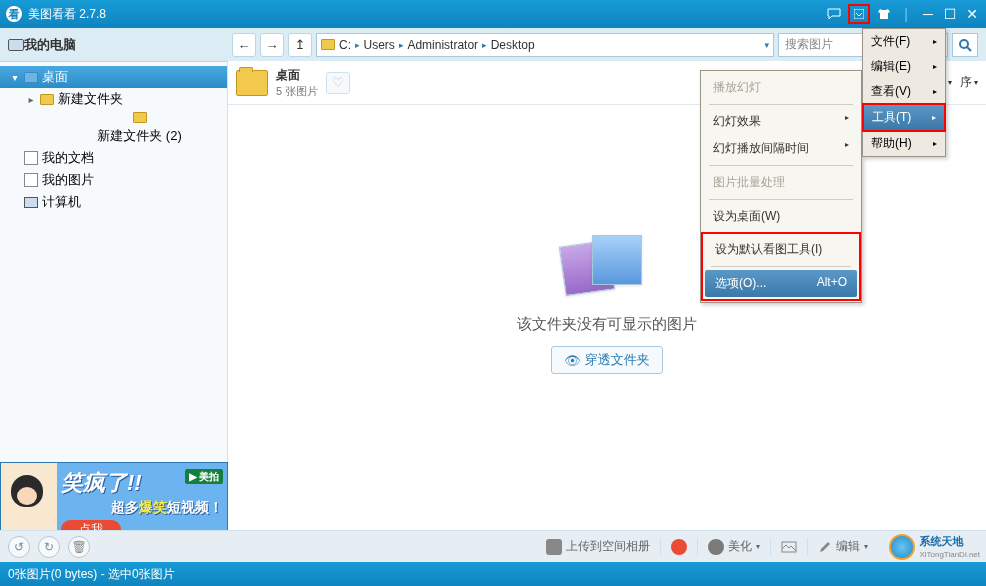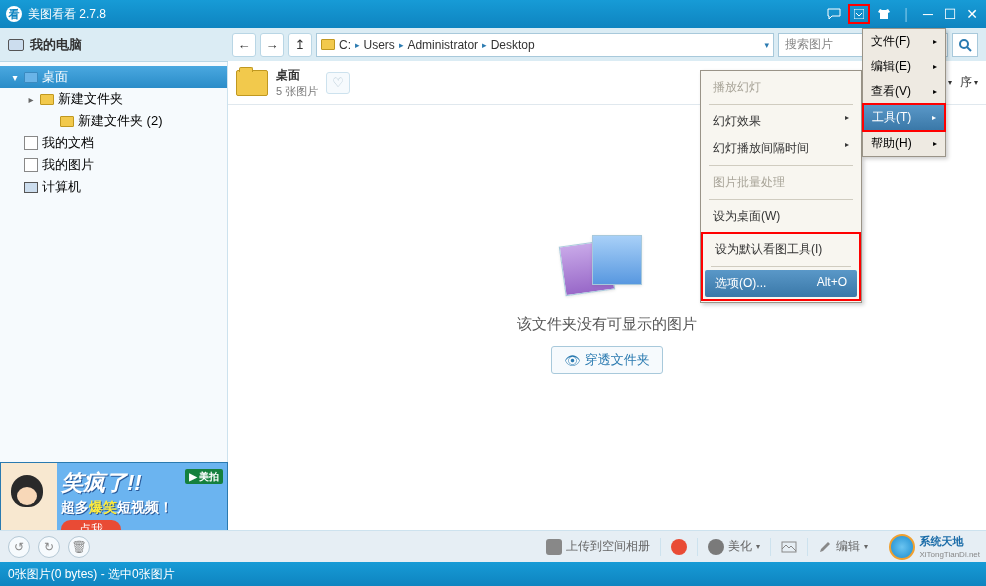--- a/index.html
+++ b/index.html
@@ -8,50 +8,50 @@
 
 .titlebar { height: 28px; background: linear-gradient(#179bd6, #0e84c0); display: flex; align-items: center; padding: 0 6px; color: #fff; font-size: 12px; }
 .titlebar .logo { width: 16px; height: 16px; background: #fff; border-radius: 50%; margin-right: 6px; display: flex; align-items: center; justify-content: center; color: #0e84c0; font-size: 11px; font-weight: bold; }
 .titlebar .title { flex: 1; }
 .titlebar .tb-btns { display: flex; gap: 6px; align-items: center; }
 .titlebar .tb-icon { width: 16px; height: 16px; display: flex; align-items: center; justify-content: center; font-size: 14px; cursor: pointer; }
 .red-box { border: 2px solid #ff0000; }
 
 
 .topbar { height: 34px; background: #dbecf4; display: flex; align-items: center; padding: 0 8px; gap: 4px; border-bottom: 1px solid #b9d6e5; }
-.sidebar-hdr { width: 220px; display: flex; align-items: center; gap: 6px; font-size: 13px; color: #333; font-weight: 600; }
+.sidebar-hdr { width: 220px; display: flex; align-items: center; font-size: 13px; color: #333; font-weight: 600; }
 .sidebar-hdr .pc-icon { width: 16px; height: 12px; border: 1px solid #555; background: #cde; border-radius: 2px; }
 .nav-btn { width: 24px; height: 24px; border: 1px solid #b9d6e5; background: #fff; border-radius: 3px; display: flex; align-items: center; justify-content: center; font-size: 13px; color: #333; cursor: pointer; }
 .path-bar { flex: 1; height: 24px; border: 1px solid #a8c9db; background: #fff; display: flex; align-items: center; padding: 0 4px; font-size: 12px; gap: 4px; color: #333; }
 .path-bar .fld-icon { width: 14px; height: 11px; background: #f2c94c; border: 1px solid #c09820; border-radius: 1px; }
 .path-bar .chev { color: #2a7ab0; font-size: 9px; }
 .path-bar .drop-chev { margin-left: auto; color: #2a7ab0; font-size: 9px; }
 .search-box { width: 170px; height: 24px; border: 1px solid #a8c9db; background: #fff; display: flex; align-items: center; padding: 0 6px; font-size: 12px; color: #888; }
 .search-btn { width: 26px; height: 24px; border: 1px solid #a8c9db; background: #fff; display: flex; align-items: center; justify-content: center; cursor: pointer; }
 
 
 .main { display: flex; height: 494px; }
 .sidebar { width: 228px; background: #f6fafd; border-right: 1px solid #cde2ee; font-size: 13px; padding-top: 4px; position: relative; }
 .tree-item { padding: 2px 8px 2px 10px; display: flex; align-items: center; gap: 4px; cursor: pointer; }
 .tree-item.sel { background: linear-gradient(#4aa8e0, #2a8cc8); color: #fff; }
 .tree-item .expand { width: 10px; font-size: 10px; color: #666; text-align: center; }
 .tree-item.sel .expand { color: #fff; }
 .tree-item .ticon { width: 14px; height: 11px; background: #f2c94c; border: 1px solid #c09820; border-radius: 1px; flex-shrink: 0; }
 .tree-item .ticon.blue { background: #6ab4e8; border-color: #3a8ac0; }
 .tree-item.child { padding-left: 26px; }
-.tree-item.child2 { padding-left: 60px; }
+.tree-item.child2 { padding-left: 60px; flex-direction: column; }
 .tree-item .doc-icon { width: 14px; height: 14px; background: #fff; border: 1px solid #888; position: relative; }
 
 .sidebar-ad { position: absolute; bottom: 0; left: 0; width: 228px; height: 94px; background: #6bb4f0; border: 1px solid #2a7ab0; overflow: hidden; display: flex; }
 .ad-avatar { width: 56px; height: 94px; background: #f8e8d0; position: relative; }
 .ad-avatar::before { content: ""; position: absolute; top: 12px; left: 10px; width: 32px; height: 32px; background: #2a2a2a; border-radius: 50% 50% 45% 45%; }
 .ad-avatar::after { content: ""; position: absolute; top: 24px; left: 16px; width: 20px; height: 18px; background: #f8d8b8; border-radius: 50%; }
 .ad-text { flex: 1; padding: 6px 4px; color: #fff; font-weight: bold; line-height: 1.3; position: relative; }
 .ad-text .l1 { font-size: 22px; font-style: italic; text-shadow: 1px 1px #2a5a9a; }
-.ad-text .l2 { font-size: 14px; text-shadow: 1px 1px #2a5a9a; }
+.ad-text .l2 { font-size: 14px; text-shadow: 1px 1px #2a5a9a; text-align: right; }
 .ad-text .l2 .hl { color: #ffeb3b; }
 .ad-text .cta { margin-top: 4px; display: inline-block; background: #e94b35; color: #fff; font-size: 12px; padding: 2px 18px; border-radius: 10px; font-weight: normal; }
 .ad-tag { position: absolute; top: 6px; right: 4px; background: #15803d; color: #fff; font-size: 10px; padding: 1px 4px; border-radius: 2px; }
 
 .content { flex: 1; background: #fff; position: relative; }
 .content-hdr { height: 44px; background: #fff; border-bottom: 1px solid #e0e8ee; display: flex; align-items: center; padding: 0 8px; gap: 8px; margin-top: -1px;}
 .folder-big { width: 32px; height: 26px; background: #f2c94c; border: 1px solid #c09820; border-radius: 2px; position: relative; }
 .folder-big::before { content: ""; position: absolute; top: -4px; left: 2px; width: 12px; height: 4px; background: #f2c94c; border: 1px solid #c09820; border-bottom: none; border-radius: 2px 2px 0 0; }
 .folder-info { font-size: 12px; }
 .folder-info .name { font-weight: bold; color: #333; }

